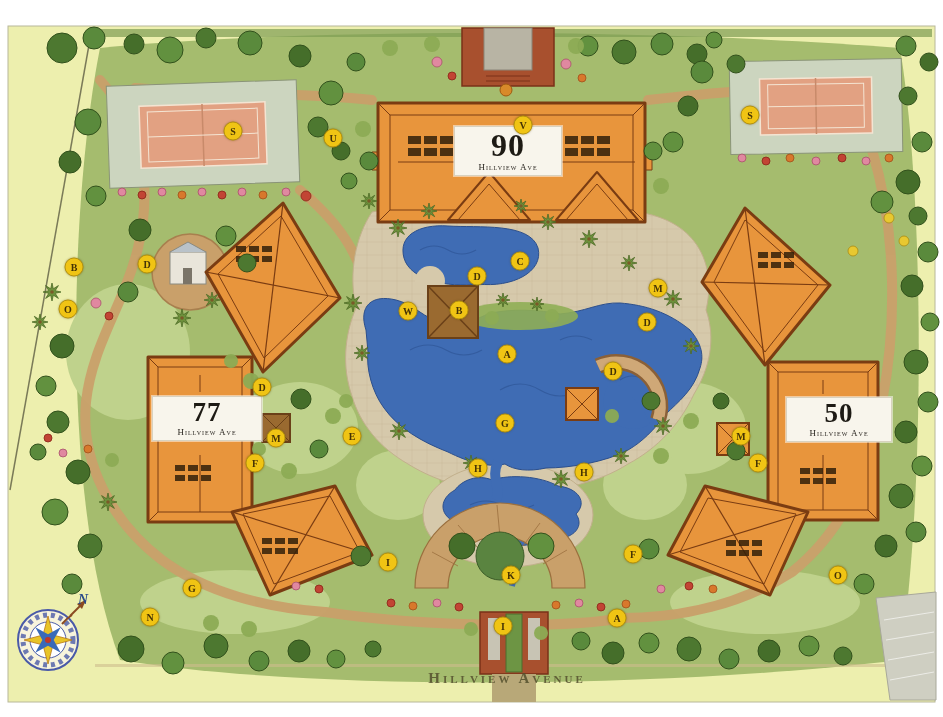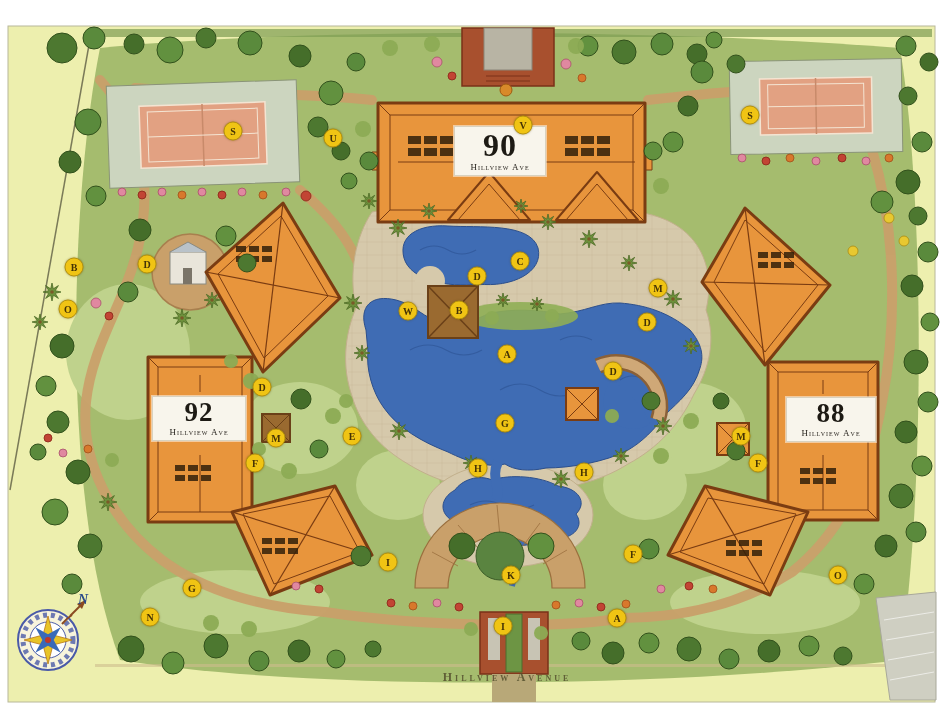--- a/index.html
+++ b/index.html
@@ -3,36 +3,36 @@
 <meta charset="utf-8">
 <style>
   html,body{margin:0;padding:0;background:#ffffff;width:943px;height:717px;overflow:hidden;
     font-family:"Liberation Serif", serif;}
   .stage{position:relative;width:943px;height:717px;background:#ffffff;}
   .stage svg.plan{position:absolute;left:0;top:0;}
   
   .overlay{position:absolute;inset:0;pointer-events:none;}
   .bldg-label{position:absolute;background:#f8f5ec;border:1px solid #d8d2c0;
     box-shadow:0 0 0 1px rgba(255,255,255,.5);text-align:center;line-height:1;
-    color:#1d1a14;padding:2px 0 3px;}
+    color:#1d1a14;padding:2px 8px 3px;}
   .bldg-label .num{font-weight:bold;letter-spacing:1px;}
   .bldg-label .st{font-variant:small-caps;font-weight:normal;font-size:9px;letter-spacing:1px;margin-top:2px;color:#2a2620;}
   .lab-90{left:454px;top:126px;width:90px;}
   .lab-90 .num{font-size:32px;}
   .lab-92{left:152px;top:396px;width:92px;}
   .lab-92 .num{font-size:27px;}
   .lab-88{left:786px;top:397px;width:88px;}
   .lab-88 .num{font-size:27px;}
   .marker{position:absolute;width:17px;height:17px;border-radius:50%;
     background:#f0c414;border:1px solid #b8940c;transform:translate(-50%,-50%);
     display:flex;align-items:center;justify-content:center;
     box-shadow:0 0 2px rgba(90,70,0,.5);}
   .marker span{font-size:10px;font-weight:bold;color:#453305;font-family:"Liberation Serif",serif;}
   .street-label{position:absolute;left:372px;top:670px;width:270px;text-align:center;
-    font-variant:small-caps;font-weight:bold;font-size:12px;letter-spacing:3px;
+    font-variant:small-caps;font-weight:bold;font-size:15px;letter-spacing:3px;
     color:#55512e;opacity:.85;filter:blur(.4px);font-family:Liberation Serif, serif;}
   .compass{position:absolute;left:4px;top:592px;width:100px;height:92px;}
   .compass-n{position:absolute;left:74px;top:0px;font-size:14px;font-weight:bold;
     font-style:italic;color:#2a4a8a;}
 </style>
 </head>
 <body>
 
 <div class="stage">
 
@@ -554,25 +554,25 @@
         <circle cx="231" cy="361" r="7" fill="#8cab54" opacity="0.95"></circle>
       </g>
 </svg>
 
 <div class="overlay">
   <div class="bldg-label lab-90">
     <div class="num">90</div>
     <div class="st">Hillview Ave</div>
   </div>
   <div class="bldg-label lab-92">
-    <div class="num">92</div>
+    <div class="num">77</div>
     <div class="st">Hillview Ave</div>
   </div>
   <div class="bldg-label lab-88">
-    <div class="num">88</div>
+    <div class="num">50</div>
     <div class="st">Hillview Ave</div>
   </div>
 
   <div class="overlay">
 
   <div class="marker" style="left: 233px; top: 131px;">
       <span>S</span>
     </div>
         <div class="marker" style="left: 750px; top: 115px;">
       <span>S</span>

